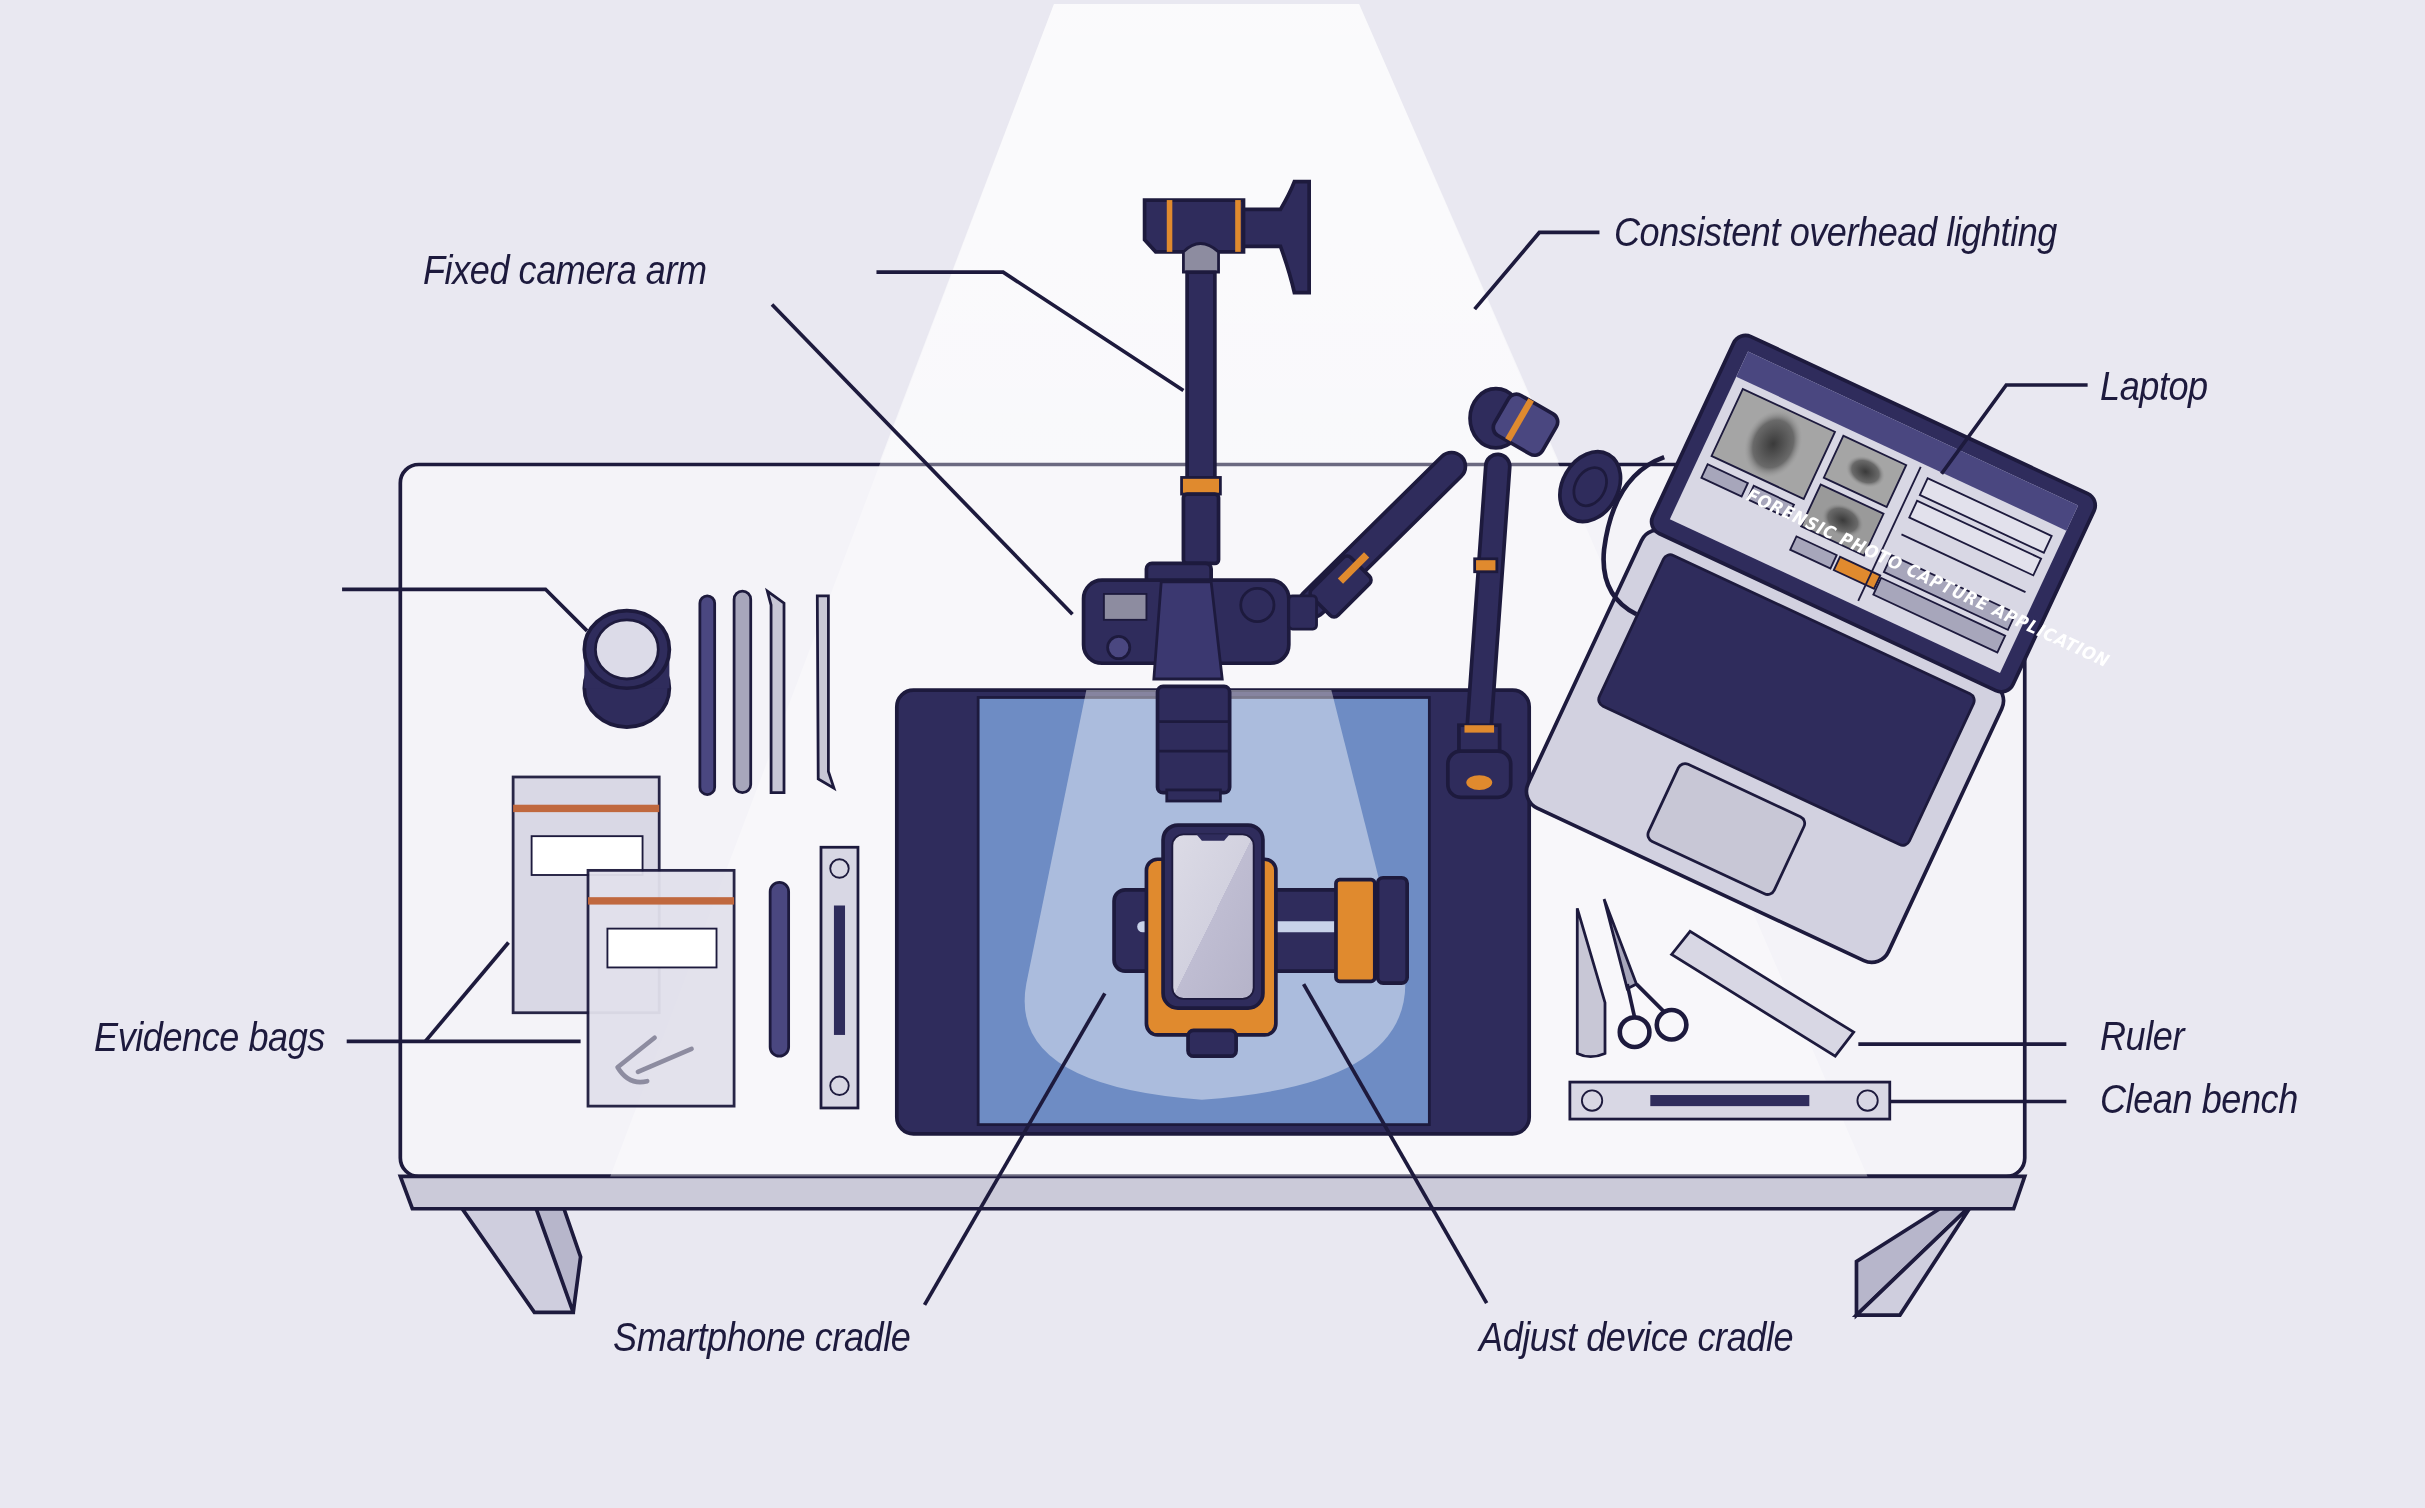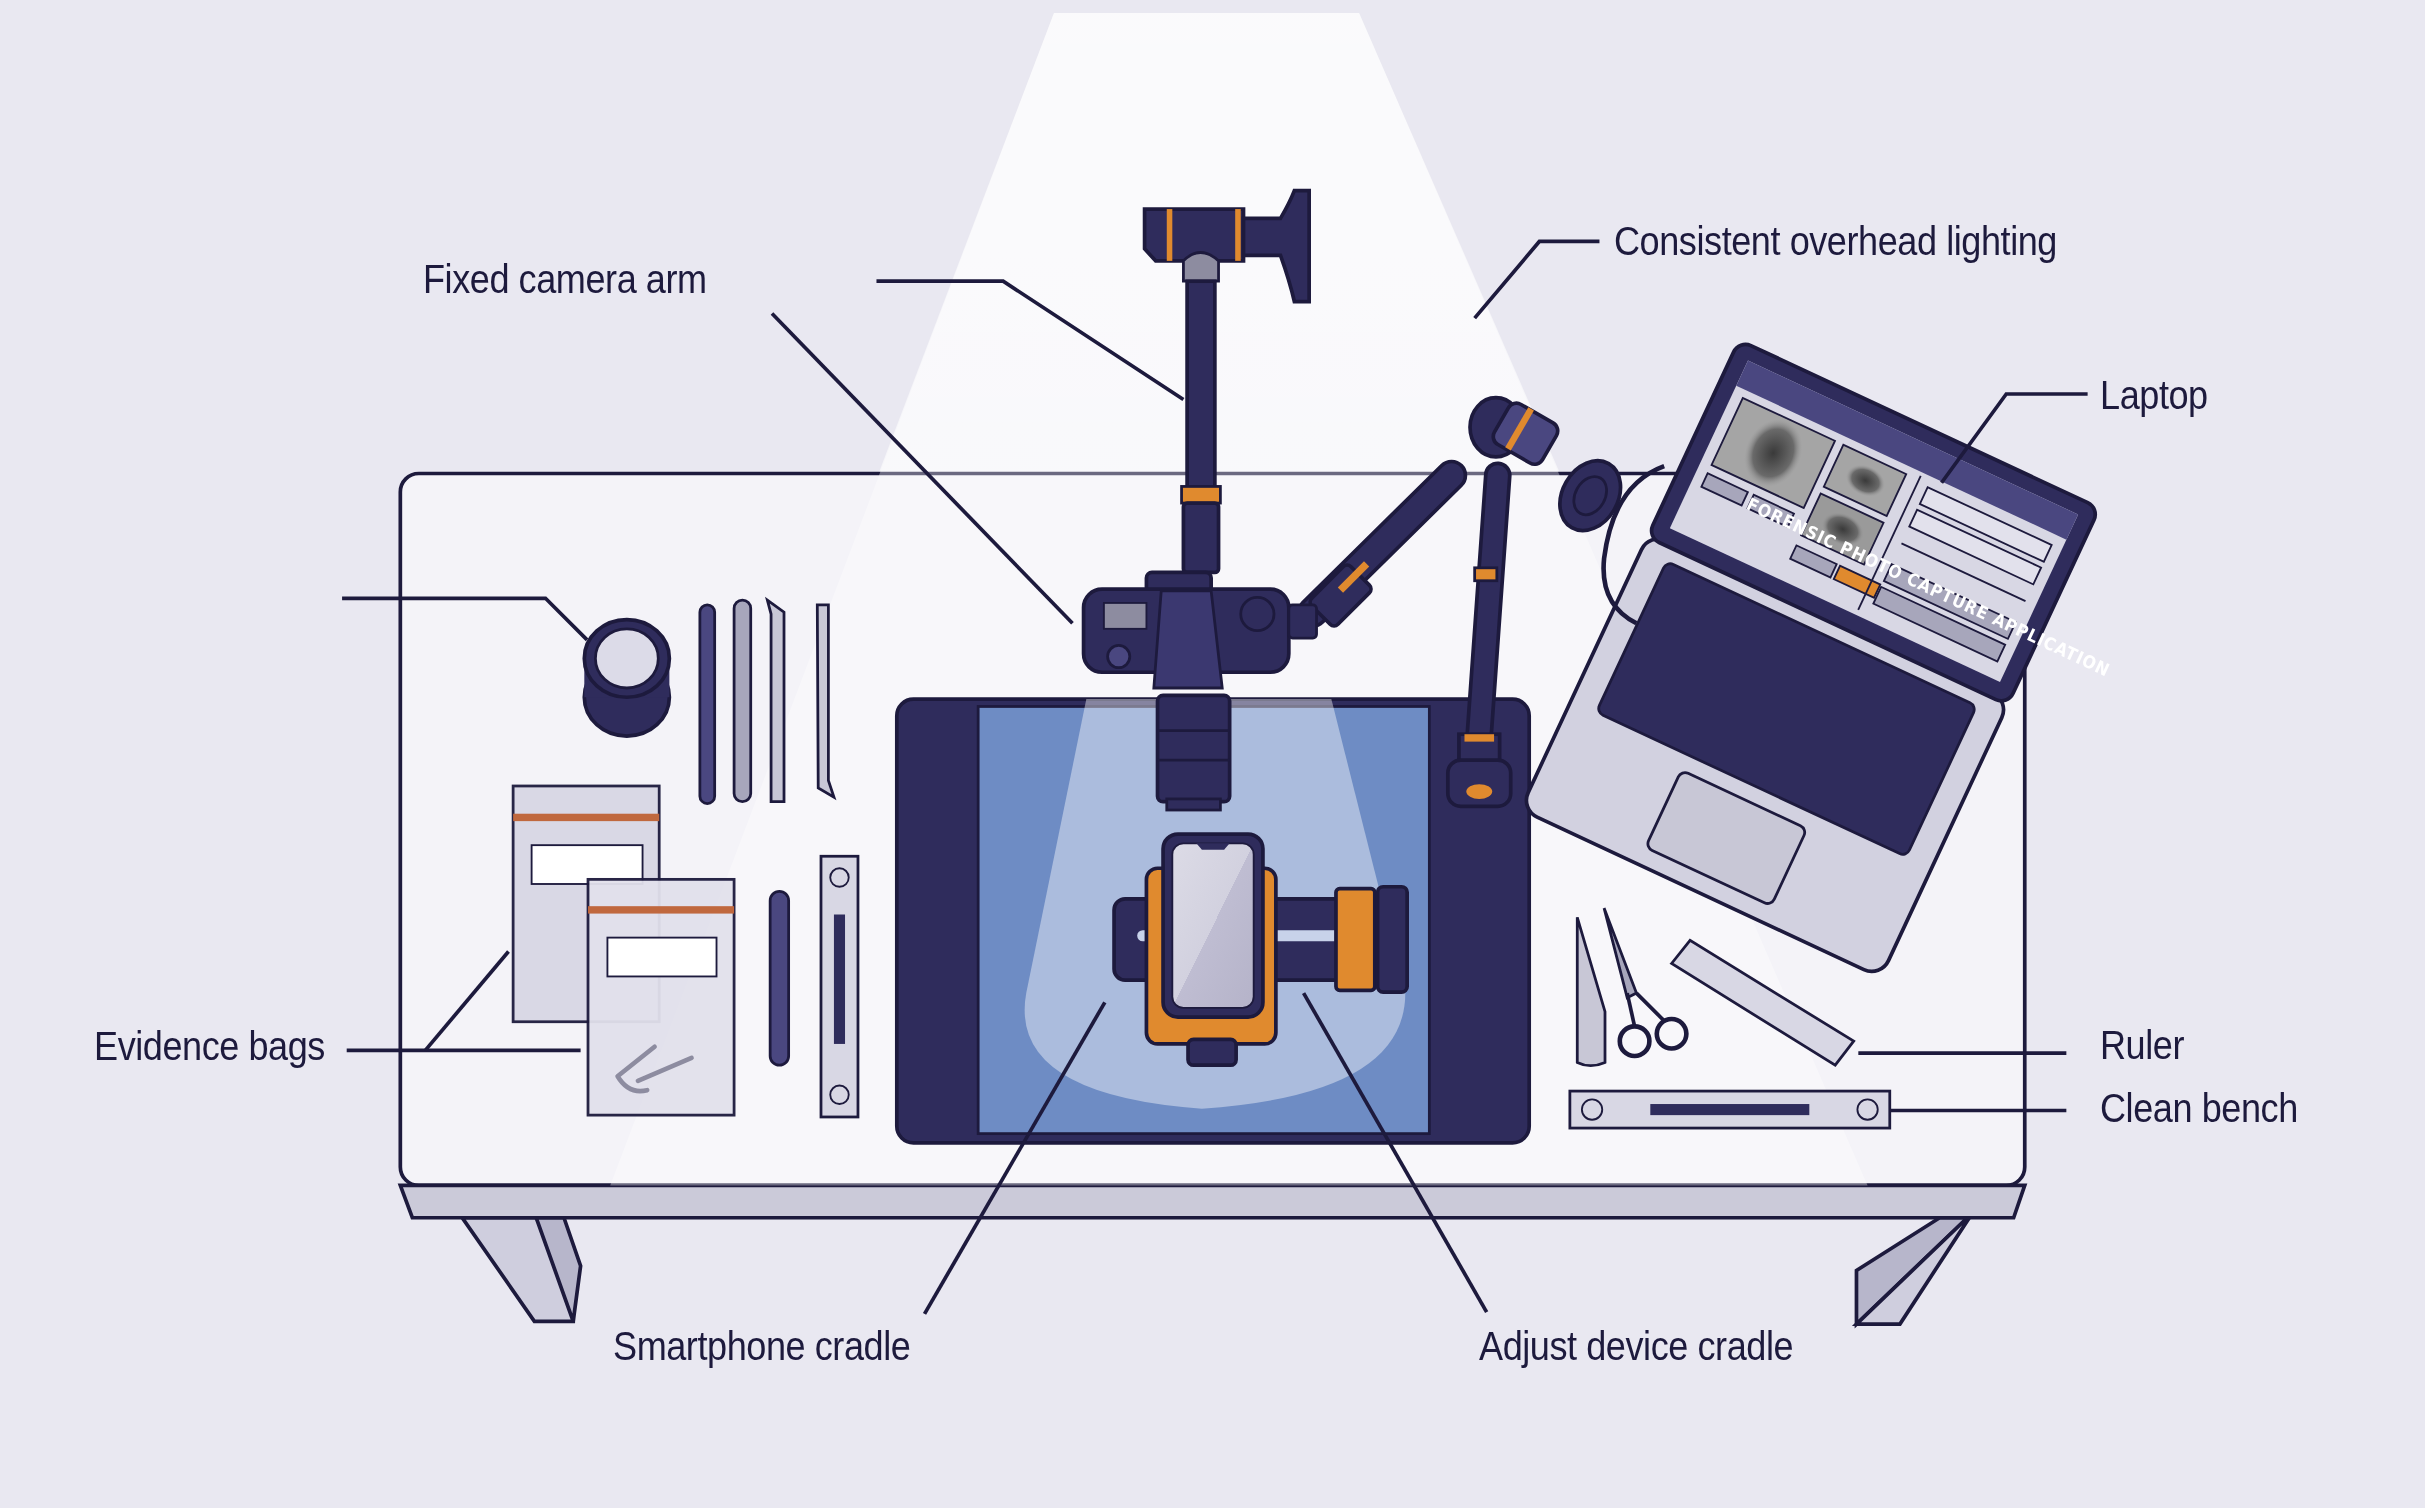--- a/index.html
+++ b/index.html
@@ -1,18 +1,18 @@
 <!DOCTYPE html>
 <html style="font-size:15px"><head>
 <meta charset="utf-8">
 <style>
   html, body { margin:0; padding:0; }
   body { width:2426px; height:1509px; background:#e9e8f1; overflow:hidden; position:relative;
          font-family:"Liberation Sans", "DejaVu Sans", sans-serif; }
-  #stage { position:absolute; left:0; top:13px; width:2426px; height:1413px; }
+  #stage { position:absolute; left:0; top:4px; width:2426px; height:1413px;font-style:italic; }
   .lbl { position:absolute; color:#1d1a3d; font-size:41px; letter-spacing:-0.5px; white-space:nowrap;
          transform:scaleX(0.88); transform-origin:left center; line-height:1; }
   .screen-title { font-family:"DejaVu Sans Condensed","DejaVu Sans", sans-serif; }
 </style>
 </head>
 <body>
 
 <div id="stage">
 <svg width="2426" height="1509" viewBox="0 0 2624 1632" xmlns="http://www.w3.org/2000/svg">
   <defs>

